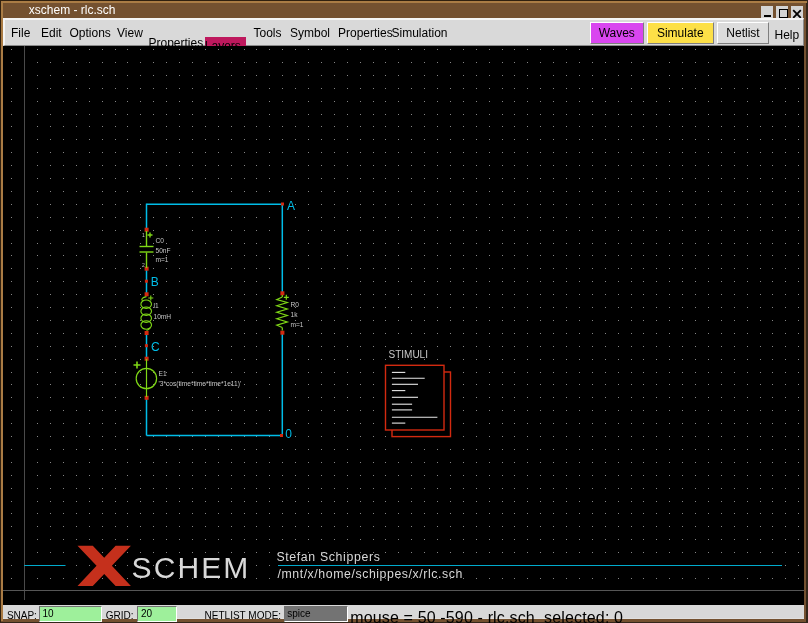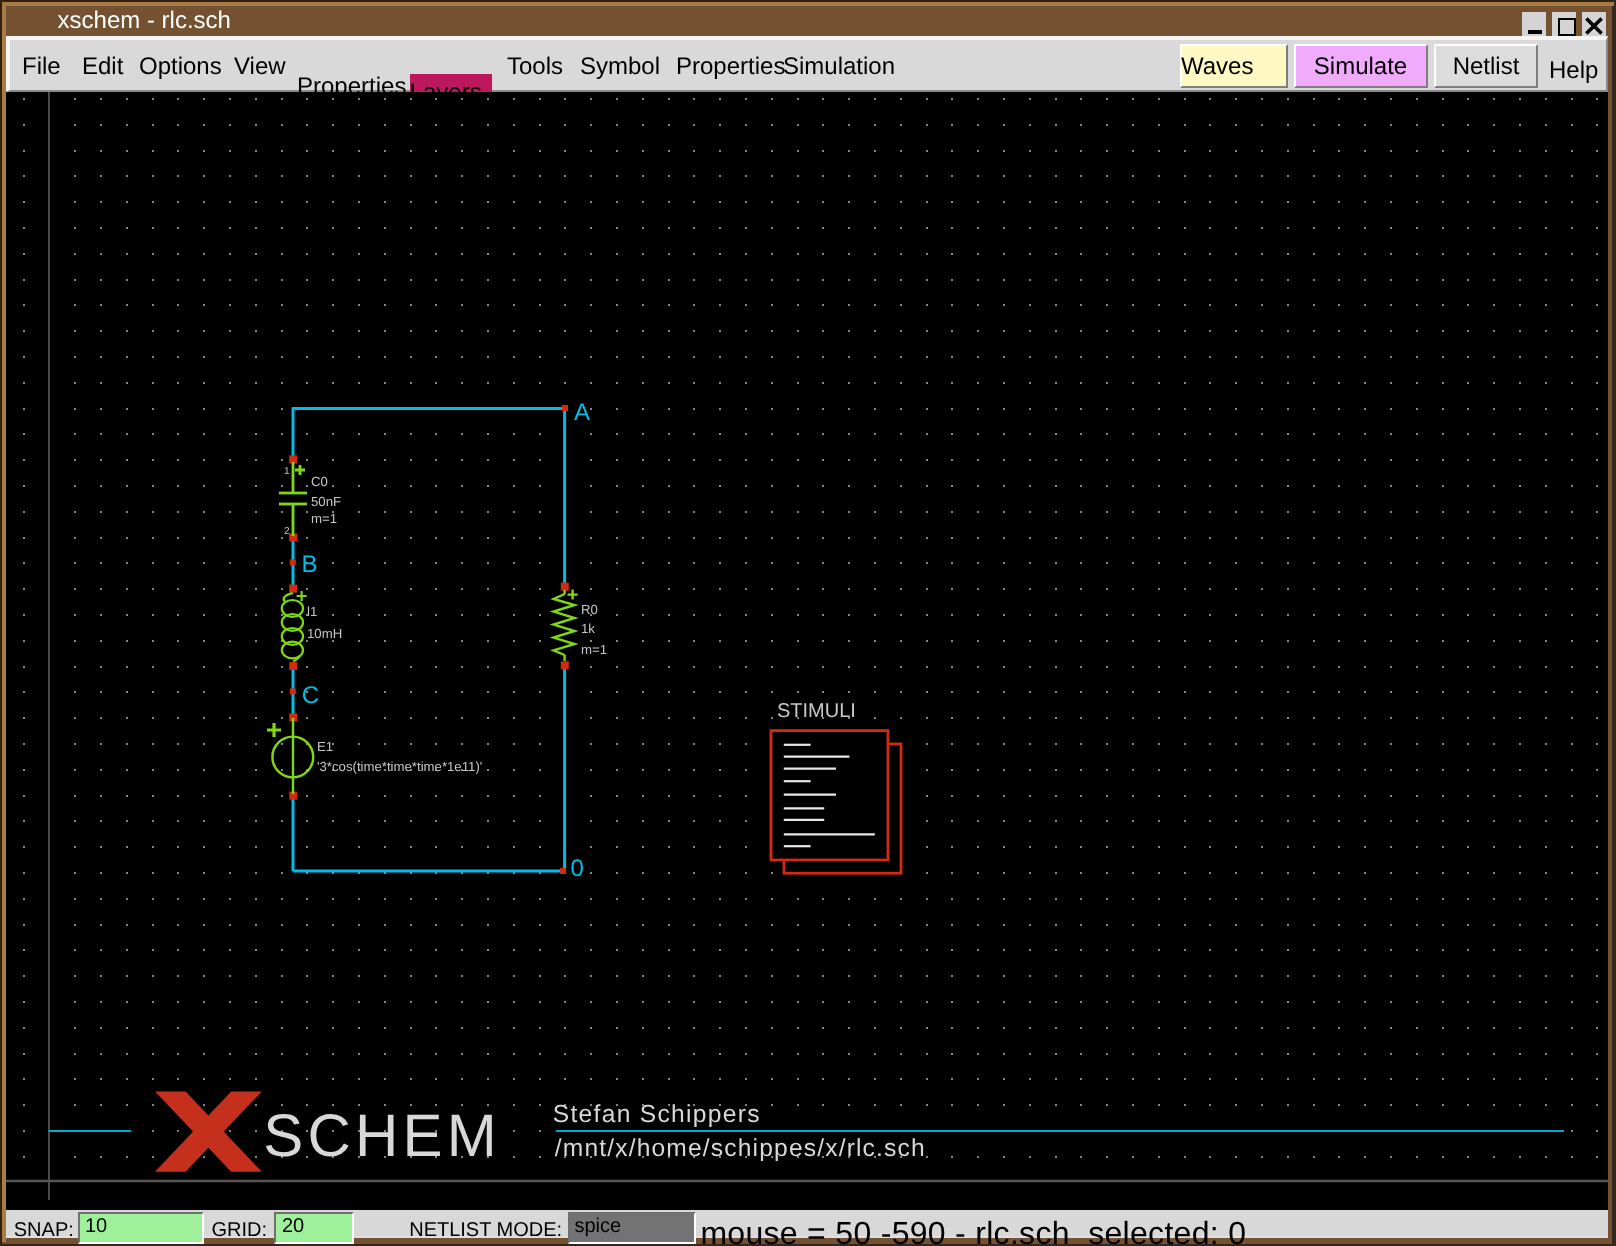--- a/index.html
+++ b/index.html
@@ -38,22 +38,22 @@
     <span class="abs" style="left:69.5px;top:6px;">Options</span>
     <span class="abs" style="left:117px;top:6px;">View</span>
     <span class="abs" style="left:148.5px;top:16px;">Properties</span>
     <span class="abs" style="left:204.8px;top:17px;width:41.6px;height:20.1px;background:#be185d;text-align:left;line-height:19px;">Layers</span>
     <span class="abs" style="left:253.5px;top:6px;">Tools</span>
     <span class="abs" style="left:290px;top:6px;">Symbol</span>
     <span class="abs" style="left:338px;top:6px;">Properties</span>
     <span class="abs" style="left:391.5px;top:6px;">Simulation</span>
   </div>
 
-  <div class="abs" style="left:589.5px;top:22px;width:54.5px;height:22px;background:#fef9c3;border-top:1px solid #fff;border-left:1px solid #fff;border-right:1px solid #7e7e7e;border-bottom:1px solid #7e7e7e;box-sizing:border-box;font-size:12px;text-align:left;line-height:20px;color:#000;">Waves</div>
-  <div class="abs" style="left:647px;top:22px;width:66.5px;height:22px;background:#f0abfc;border-top:1px solid #fff;border-left:1px solid #fff;border-right:1px solid #7e7e7e;border-bottom:1px solid #7e7e7e;box-sizing:border-box;font-size:12px;text-align:center;line-height:20px;color:#000;">Simulate</div>
+  <div class="abs" style="left:589.5px;top:22px;width:54.5px;height:22px;background:#d946ef;border-top:1px solid #fff;border-left:1px solid #fff;border-right:1px solid #7e7e7e;border-bottom:1px solid #7e7e7e;box-sizing:border-box;font-size:12px;text-align:center;line-height:20px;color:#000;">Waves</div>
+  <div class="abs" style="left:647px;top:22px;width:66.5px;height:22px;background:#fde047;border-top:1px solid #fff;border-left:1px solid #fff;border-right:1px solid #7e7e7e;border-bottom:1px solid #7e7e7e;box-sizing:border-box;font-size:12px;text-align:center;line-height:20px;color:#000;">Simulate</div>
   <div class="abs" style="left:717px;top:22px;width:52px;height:22px;background:#dcdcdc;border-top:1px solid #fff;border-left:1px solid #fff;border-right:1px solid #7e7e7e;border-bottom:1px solid #7e7e7e;box-sizing:border-box;font-size:12px;text-align:center;line-height:20px;color:#000;">Netlist</div>
   <div class="abs" style="left:774.5px;top:27.5px;font-size:12px;color:#000;">Help</div>
 
   <svg class="abs" style="left:3px;top:46px;" width="801" height="554" viewBox="0 0 801 554">
     <rect x="0" y="0" width="801" height="554" fill="#000"></rect>
     <g stroke="#868686" stroke-width="1" stroke-dasharray="1 11.9" shape-rendering="crispEdges">
       <line x1="8.3" y1="3.5" x2="797" y2="3.5"></line>
       <line x1="8.3" y1="16.4" x2="797" y2="16.4"></line>
       <line x1="8.3" y1="29.3" x2="797" y2="29.3"></line>
       <line x1="8.3" y1="42.2" x2="797" y2="42.2"></line>

